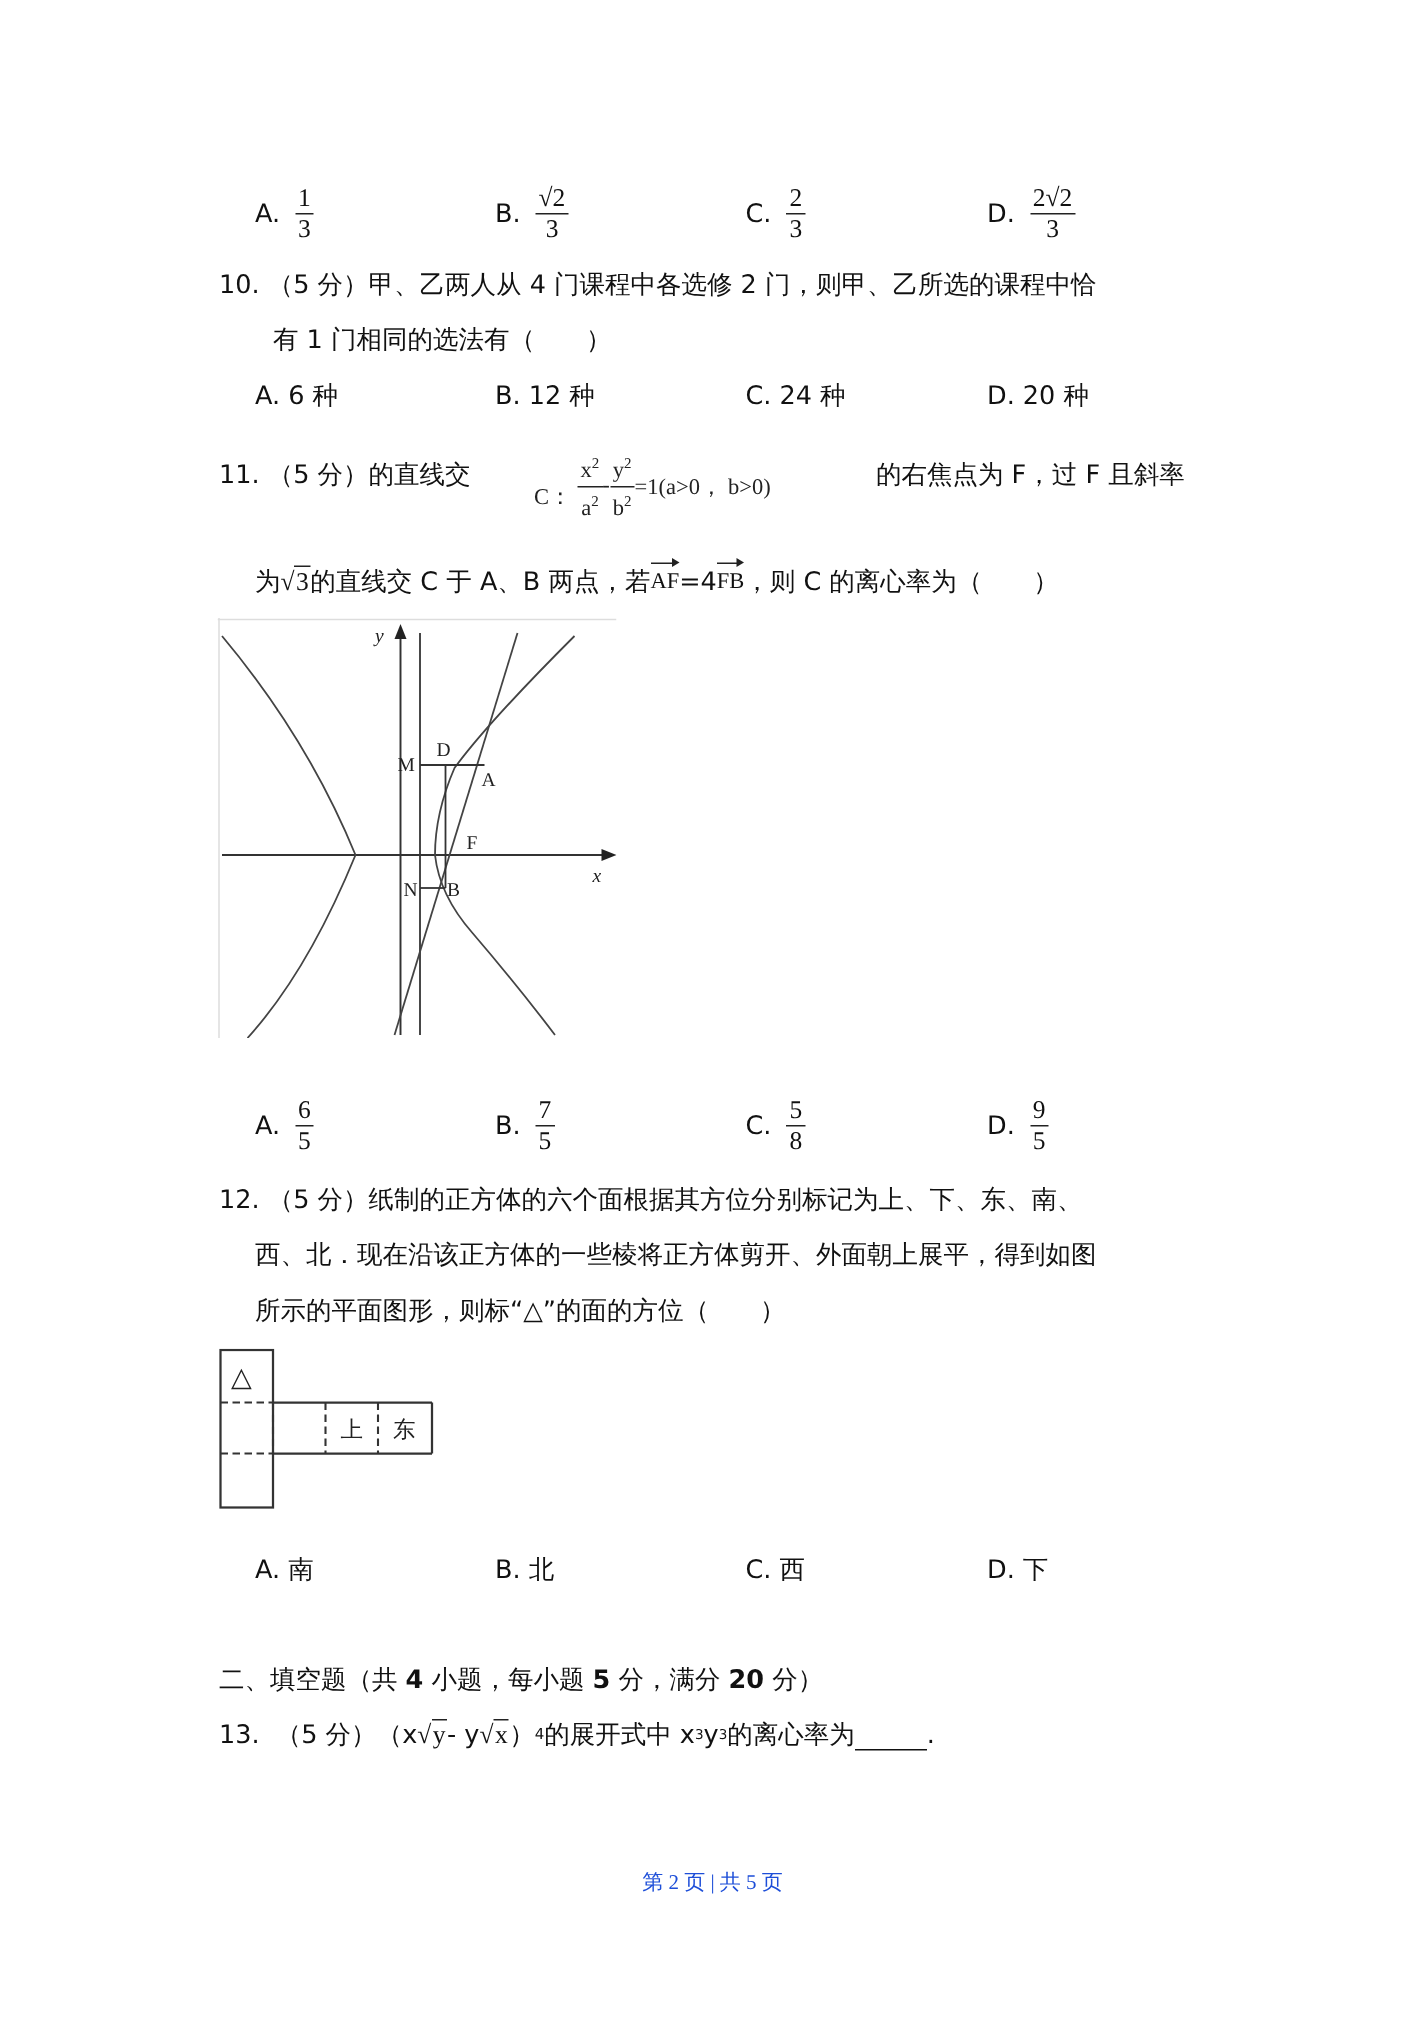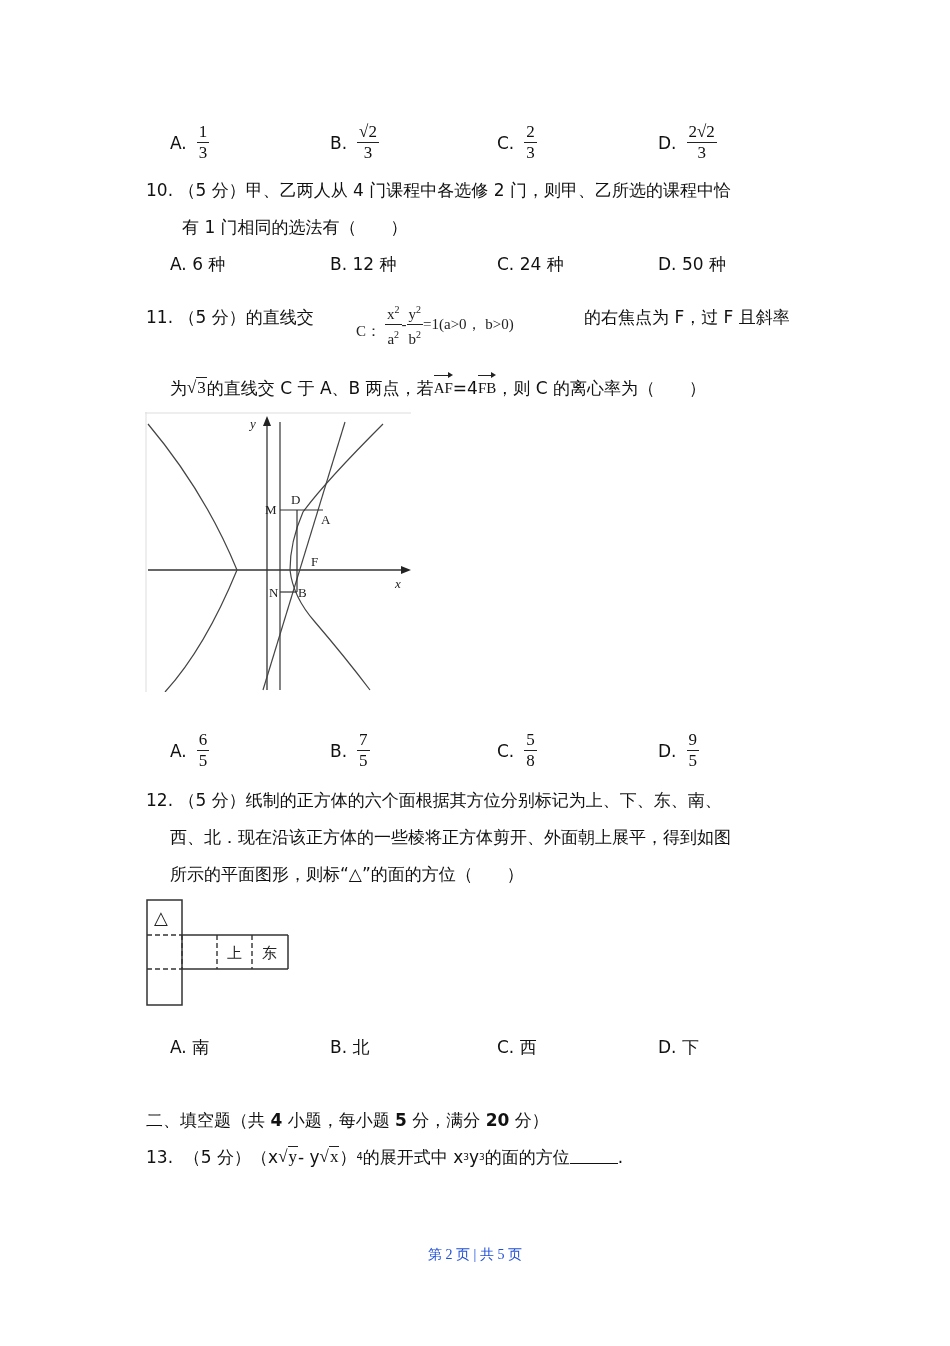--- a/index.html
+++ b/index.html
@@ -56,21 +56,21 @@
 </div>
 
 <div class="abs line" style="left:146px; top:178px;">
   <span>10.</span>
   <span>（5 分）</span><span>甲、乙两人从 4 门课程中各选修 2 门，则甲、乙所选的课程中恰</span>
 </div>
 <div class="abs line" style="left:182px; top:215px;">有 1 门相同的选法有（　　）</div>
 <div class="opt" style="left:170px; top:252px;"><span>A.</span>&nbsp;<span>6 种</span></div>
 <div class="opt" style="left:330px; top:252px;"><span>B.</span>&nbsp;<span>12 种</span></div>
 <div class="opt" style="left:497px; top:252px;"><span>C.</span>&nbsp;<span>24 种</span></div>
-<div class="opt" style="left:658px; top:252px;"><span>D.</span>&nbsp;<span>50 种</span></div>
+<div class="opt" style="left:658px; top:252px;"><span>D.</span>&nbsp;<span>20 种</span></div>
 
 <div class="abs line" style="left:146px; top:305px;">
   <span>11.</span>
   <span>（5 分）</span><span>的直线交</span>
 </div>
 <div class="abs mathimg" style="left:356px; top:300px; display:flex; align-items:center;">
   <span style="margin-top:14px;">C：</span>
   <span class="frac" style="margin-left:4px; font-size:15px;">
     <span class="num"><span>x</span><span class="sup">2</span></span>
     <span class="den"><span>a</span><span class="sup">2</span></span>
@@ -188,26 +188,26 @@
 
 <div class="opt" style="left:170px; top:1035px;"><span>A.</span>&nbsp;<span>南</span></div>
 <div class="opt" style="left:330px; top:1035px;"><span>B.</span>&nbsp;<span>北</span></div>
 <div class="opt" style="left:497px; top:1035px;"><span>C.</span>&nbsp;<span>西</span></div>
 <div class="opt" style="left:658px; top:1035px;"><span>D.</span>&nbsp;<span>下</span></div>
 
 <div class="abs line" style="left:146px; top:1108px;">
   <span>二、填空题（共 </span><b>4</b><span> 小题，每小题 </span><b>5</b><span> 分，满分 </span><b>20</b><span> 分）</span>
 </div>
 
-<div class="abs line" style="left:146px; top:1145px; display:flex; align-items:flex-start;">
+<div class="abs line" style="left:146px; top:1145px; display:flex; align-items:center;">
   <span>13.</span>&nbsp;&nbsp;
   <span>（5 分）</span>
   <span>（x</span>
   <span class="sqrt serif">√<span class="rad">y</span></span>
   <span> - y</span>
   <span class="sqrt serif">√<span class="rad">x</span></span>
   <span>）</span>
   <span style="font-size:10px; vertical-align:super; align-self:flex-start;">4</span>
-  <span>的展开式中 x</span><span style="font-size:9px; align-self:flex-start;">3</span><span>y</span><span style="font-size:9px; align-self:flex-start;">3</span><span>的面的方位</span>
+  <span>的展开式中 x</span><span style="font-size:9px; align-self:flex-start;">3</span><span>y</span><span style="font-size:9px; align-self:flex-start;">3</span><span>的离心率为</span>
   <span class="blank"></span><span>.</span>
 </div>
 
 <div class="abs footer" style="left:0; width:950px; top:1246px; text-align:center;">第 2 页 | 共 5 页</div>
 
 </body></html>

